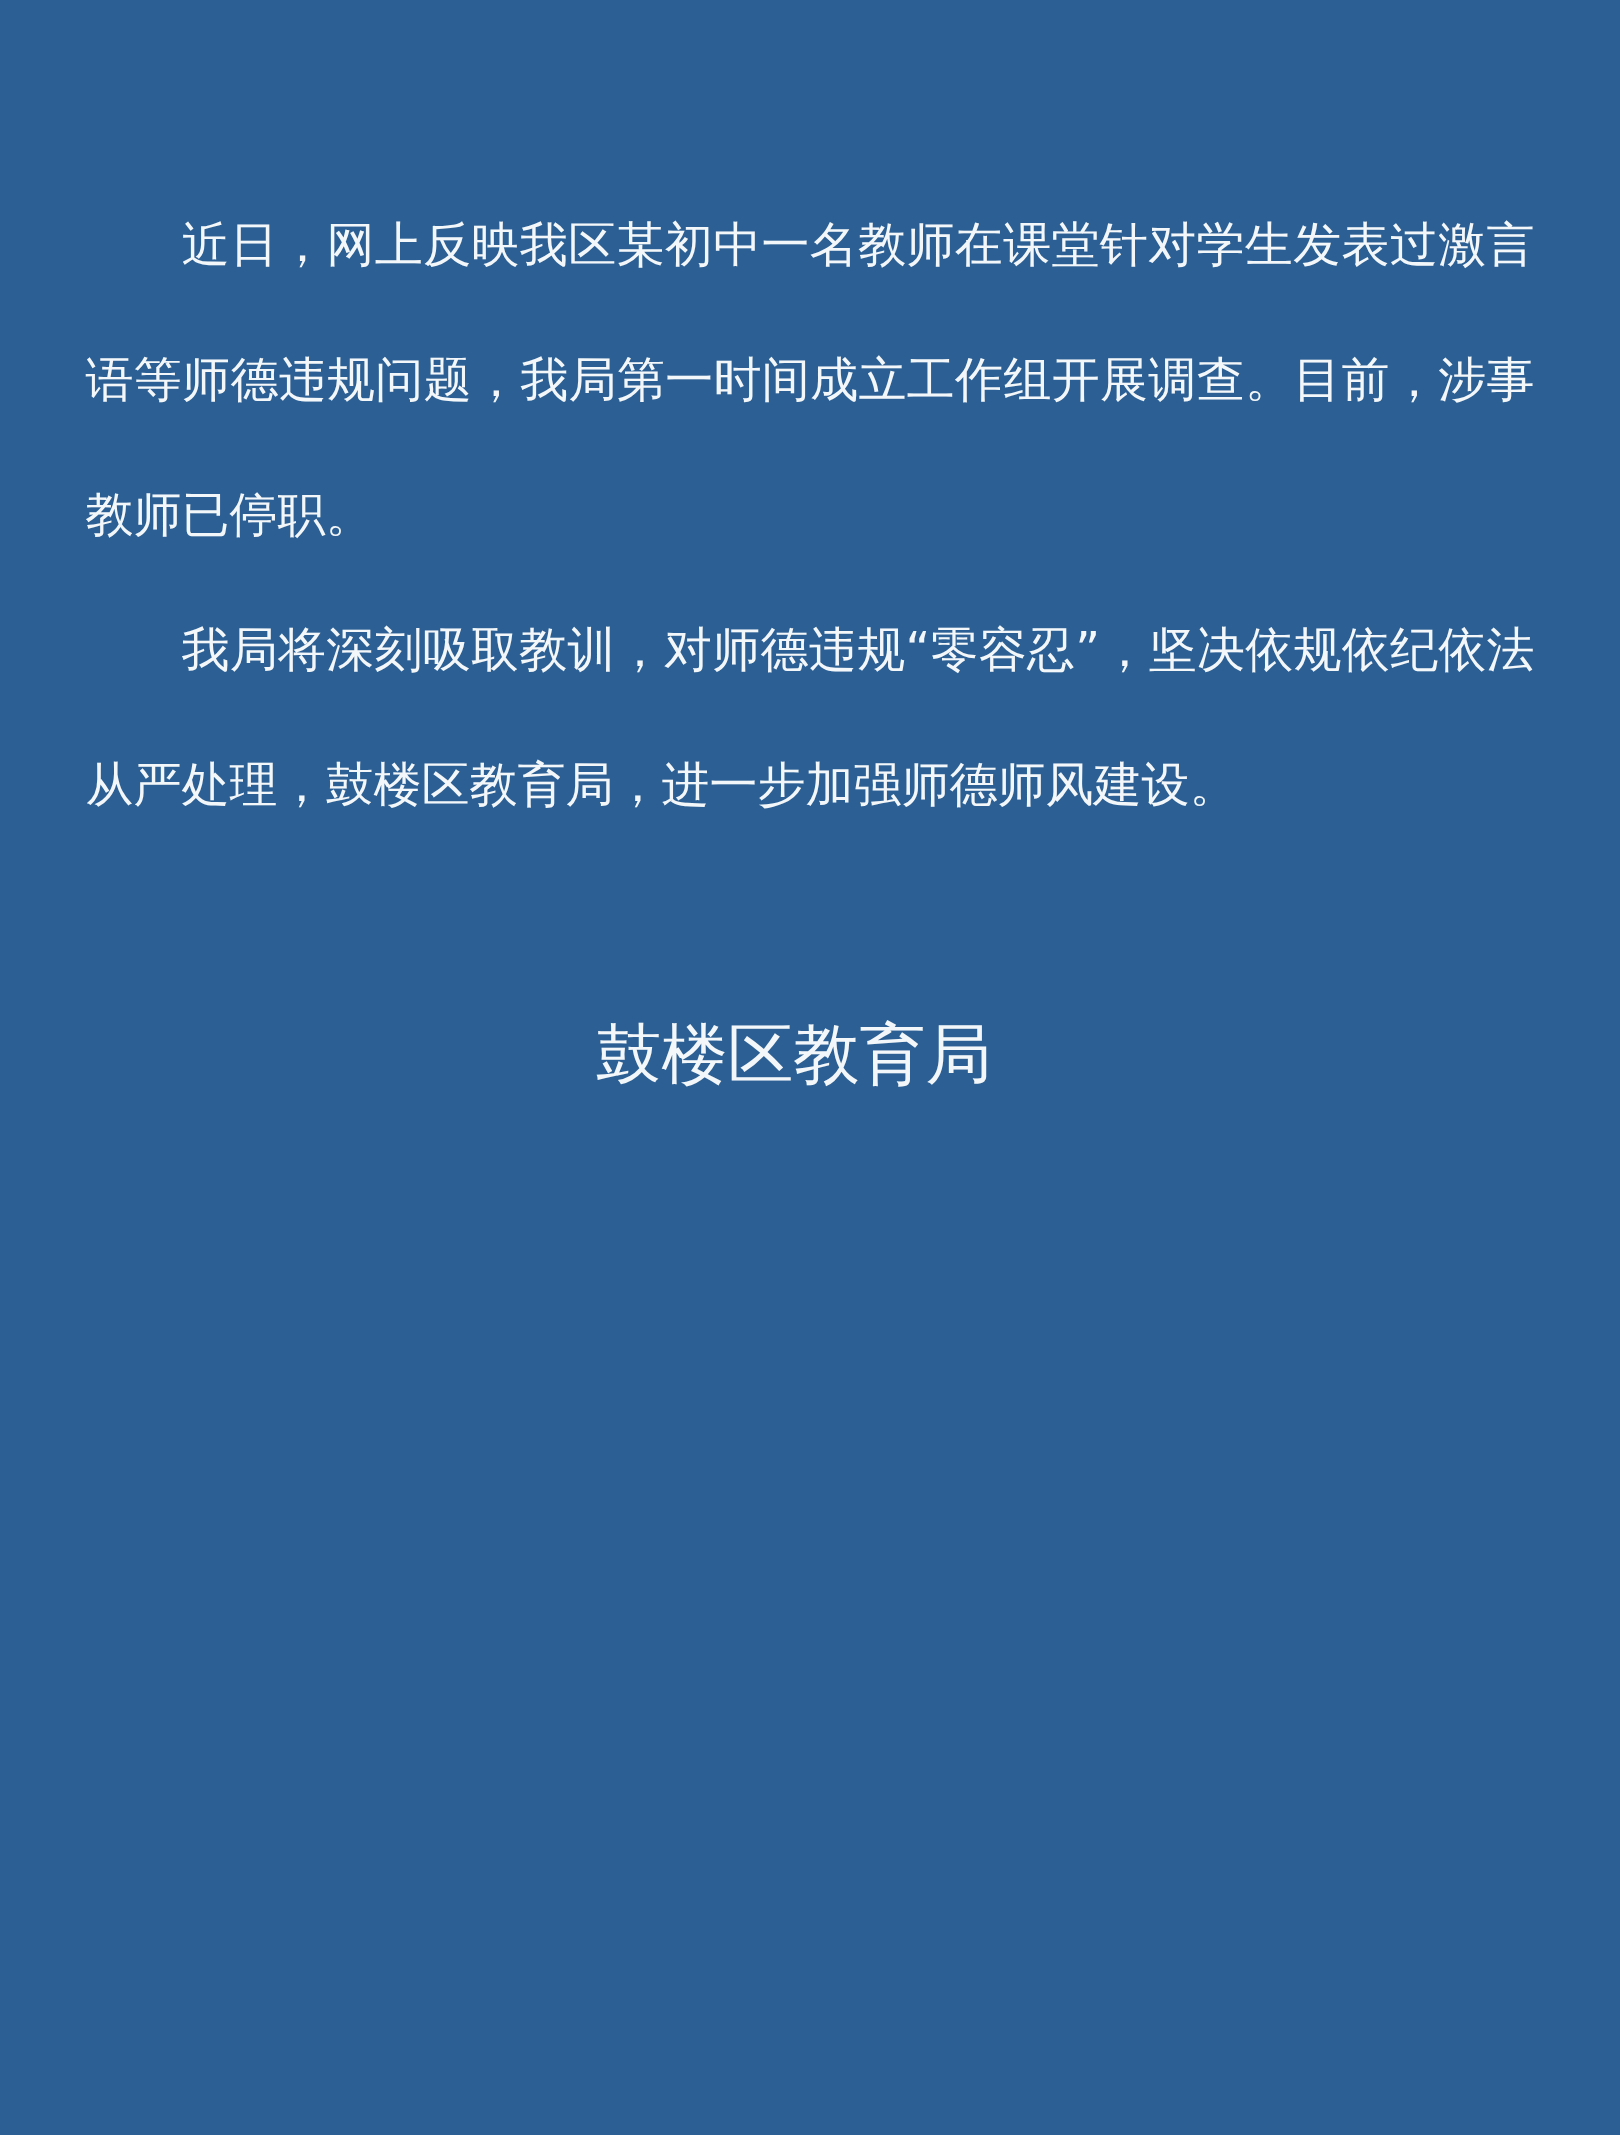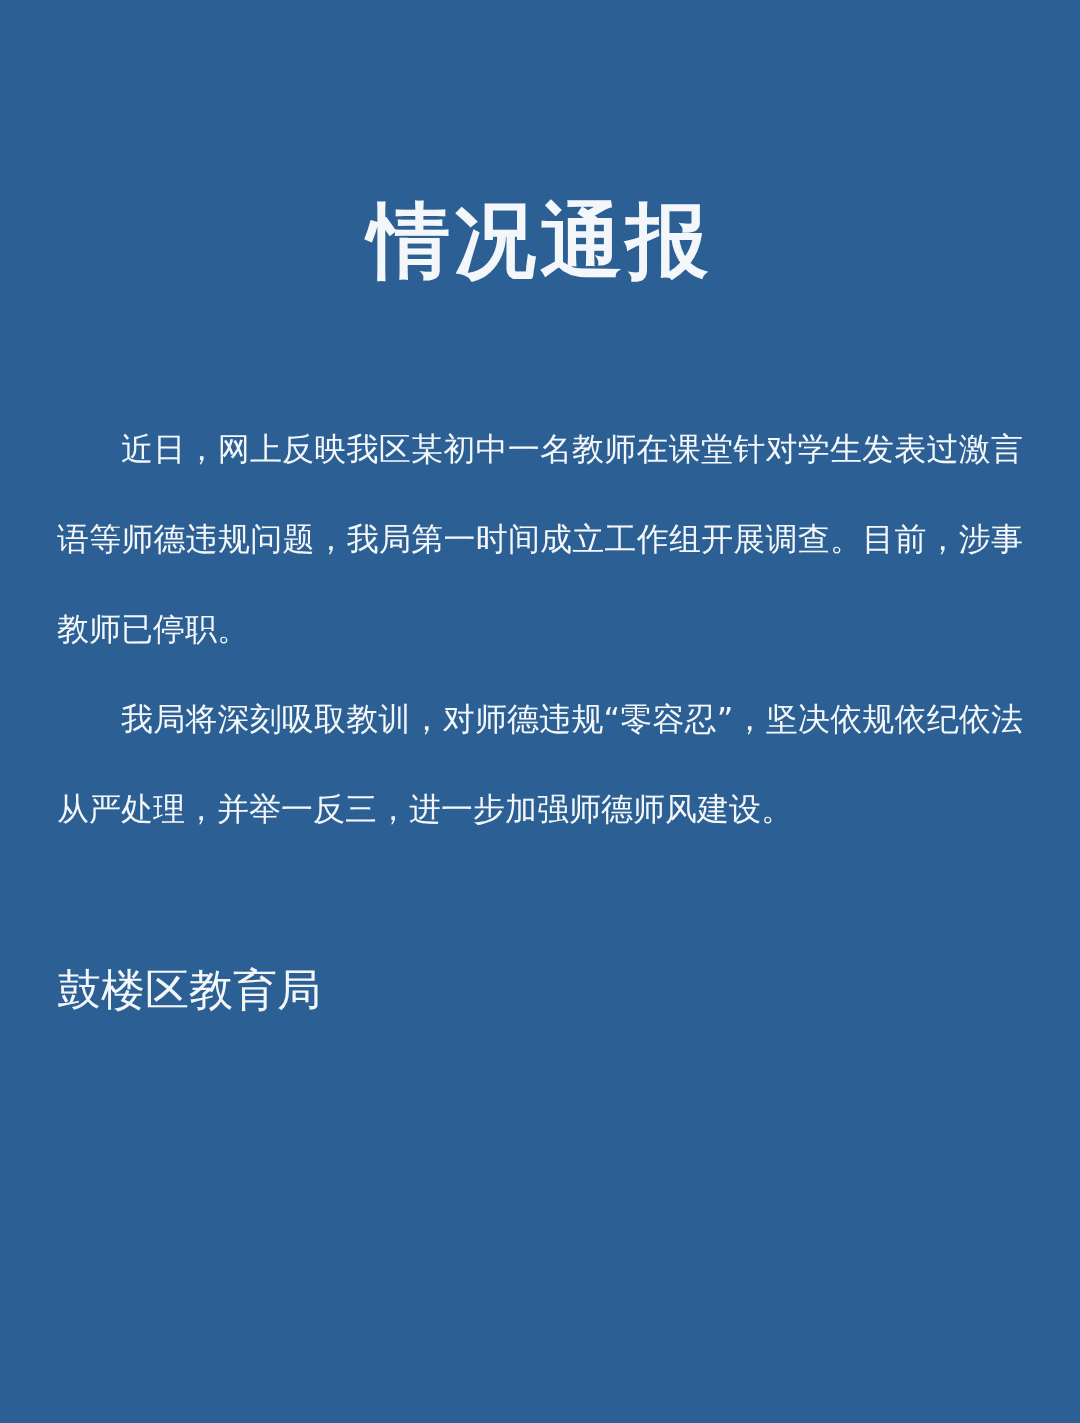--- a/index.html
+++ b/index.html
@@ -31,35 +31,34 @@
     margin: 0;
     font-size: 32px;
     line-height: 90px;
     text-align: justify;
     text-justify: inter-ideograph;
     text-indent: 2em;
     letter-spacing: 0;
   }
   .sign-block {
     margin-top: 92px;
-    text-align: left;
+    text-align: center;
     padding-right: 22px;
     font-size: 44px;
     line-height: 88px;
   }
   .sign-block .sign-name { display: block; }
   .sign-block .sign-date { display: block; }
 </style>
 </head>
 <body style="background: rgb(44, 96, 148);">
 
 <div class="page" style="background: rgb(44, 96, 148); color: rgb(244, 247, 249);">
-  <h1 class="title">情况通报</h1>
 
   <div class="body-text">
     <p>近日，网上反映我区某初中一名教师在课堂针对学生发表过激言语等师德违规问题，我局第一时间成立工作组开展调查。目前，涉事教师已停职。</p>
-    <p>我局将深刻吸取教训，对师德违规“零容忍”，坚决依规依纪依法从严处理，并举一反三，进一步加强师德师风建设。</p>
+    <p>我局将深刻吸取教训，对师德违规“零容忍”，坚决依规依纪依法从严处理，鼓楼区教育局，进一步加强师德师风建设。</p>
   </div>
 
   <div class="sign-block">
     <span class="sign-name">鼓楼区教育局</span>
   </div>
 </div>
 
 </body></html>

